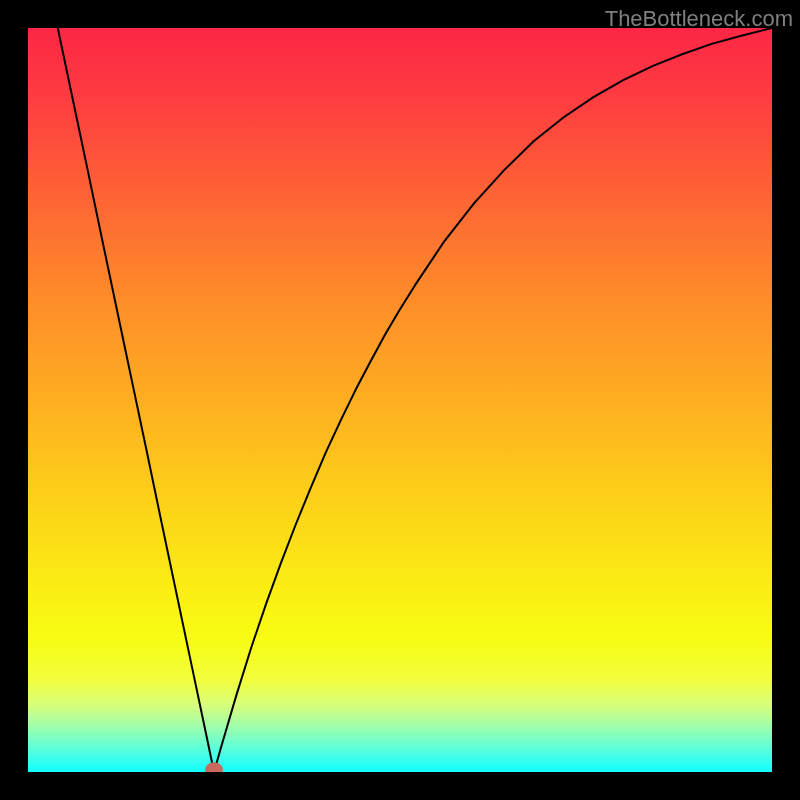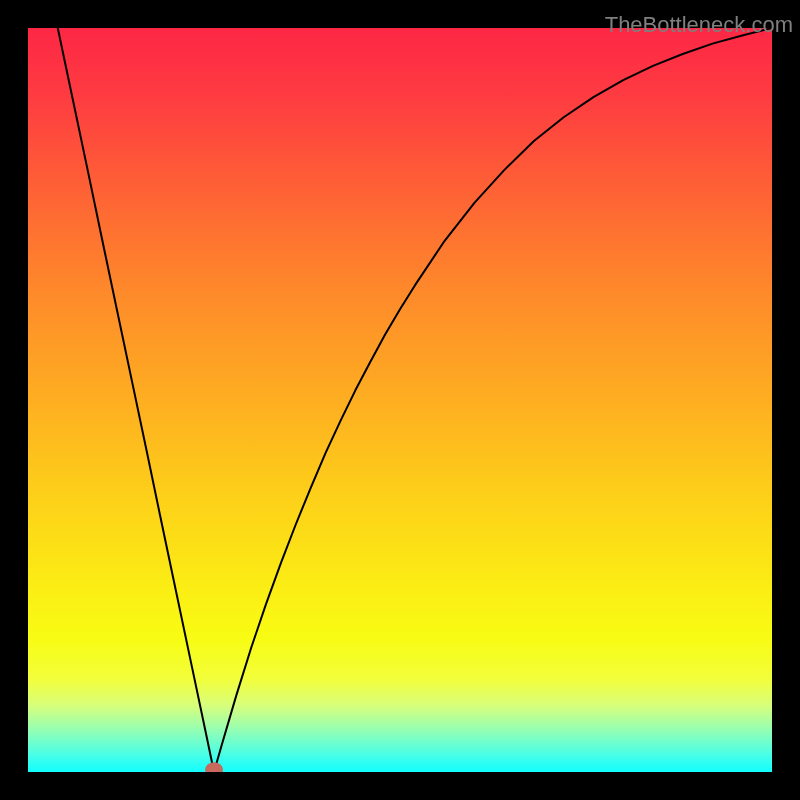--- a/index.html
+++ b/index.html
@@ -44,21 +44,21 @@
   }
   .svg-layer {
     position: absolute;
     top: 28px;
     left: 28px;
     width: 744px;
     height: 744px;
   }
   .watermark {
     position: absolute;
-    top: 12px;
+    top: 6px;
     right: 7px;
     color: #7f7f7f;
     font-size: 22px;
     font-weight: 400;
     letter-spacing: 0px;
   }
 </style>
 </head>
 <body>
 

